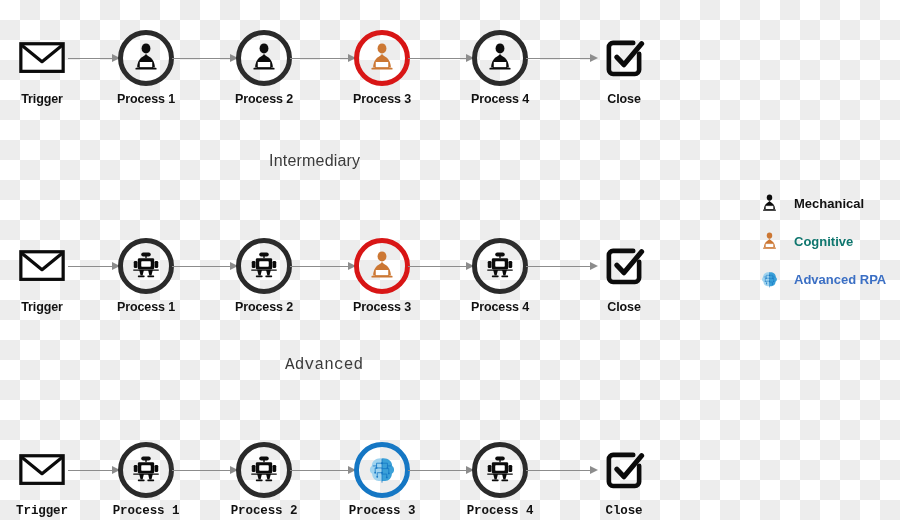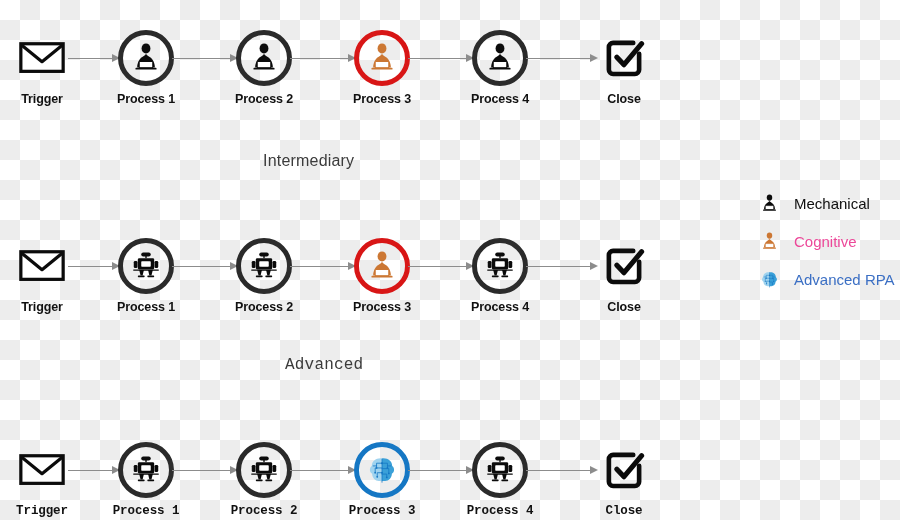--- a/index.html
+++ b/index.html
@@ -133,22 +133,22 @@
     width: 34px;
     height: 34px;
     flex: 0 0 34px;
     border-radius: 50%;
     box-sizing: border-box;
     display: flex;
     align-items: center;
     justify-content: center;
   }
   .legend-label {
-    font-size: 15px;
-    font-weight: normal;
+    font-size: 13px;
+    font-weight: bold;
     white-space: nowrap;
     text-align: right;
   }
 </style>
 </head>
 <body>
 
 <div id="canvas">
 
   <div class="flow-row" id="row-basic" style="top:8px;">
@@ -251,21 +251,21 @@
         <path d="M86 40 V78 a10 10 0 0 1 -10 10 H24 a10 10 0 0 1 -10 -10 V24 a10 10 0 0 1 10 -10 H72" fill="none" stroke="#0b0b0b" stroke-width="11" stroke-linecap="round"></path>
         <path d="M33 48 L50 66 L92 16" fill="none" stroke="#0b0b0b" stroke-width="12" stroke-linecap="round" stroke-linejoin="round"></path>
       </svg>
           </div>
         </div>
         <div class="node-label">Close</div>
       </div>
     </div>
 
   <div class="flow-row" id="row-intermediary" style="top:216px;">
-    <div class="row-title" style="left:263px; top:-82px;text-align:center;">Intermediary</div>
+    <div class="row-title" style="left:269px; top:-82px;text-align:center;">Intermediary</div>
   <div class="node" style="left: 6px;">
         <div class="node-art">
           <div class="plain-icon">
             <svg width="46" height="33.12" viewBox="0 0 100 72" aria-hidden="true">
         <rect x="4" y="6" width="92" height="60" fill="#ffffff" stroke="#0b0b0b" stroke-width="7"></rect>
         <path d="M6 9 L50 45 L94 9" fill="none" stroke="#0b0b0b" stroke-width="7" stroke-linejoin="round"></path>
       </svg>
           </div>
         </div>
         <div class="node-label">Trigger</div>
@@ -534,21 +534,21 @@
       <span class="legend-badge ring-red" id="lg1">
           <svg width="21" height="21" viewBox="0 0 100 100" aria-hidden="true">
         <ellipse cx="50" cy="22" rx="13" ry="15" fill="#cc7733"></ellipse>
         <path d="M50 38 L41 47 L50 56 L59 47 Z" fill="#cc7733"></path>
         <path d="M24 78 C24 58 36 44 50 44 C64 44 76 58 76 78 Z" fill="#cc7733"></path>
         <rect x="30" y="60" width="40" height="19" rx="2" fill="#ffffff"></rect>
         <rect x="30" y="60" width="40" height="19" rx="2" fill="none" stroke="#cc7733" stroke-width="3"></rect>
         <rect x="19" y="79" width="62" height="5" rx="2" fill="#cc7733"></rect>
       </svg>
         </span>
-      <span class="legend-label" style="color:#ec4899;">Cognitive</span>
+      <span class="legend-label" style="color:#0f766e;">Cognitive</span>
     </div>
     <div class="legend-row">
       <span class="legend-badge ring-blue" id="lg3">
           <svg width="21" height="21" viewBox="0 0 100 100" aria-hidden="true">
         <path d="M50 16 C33 14 20 24 20 38 C12 44 13 56 21 61 C21 74 32 84 44 82 L50 82 Z" fill="#9fd3ef"></path>
         <path d="M50 16 C67 14 80 24 80 38 C88 44 87 56 79 61 C79 74 68 84 56 82 L50 82 Z" fill="#3aa0d8"></path>
         <g stroke="#1577c4" stroke-width="2.4" fill="none" stroke-linecap="round">
           <path d="M50 18 V86"></path>
           <path d="M50 30 H34 V44"></path>
           <path d="M50 44 H30 V58"></path>

